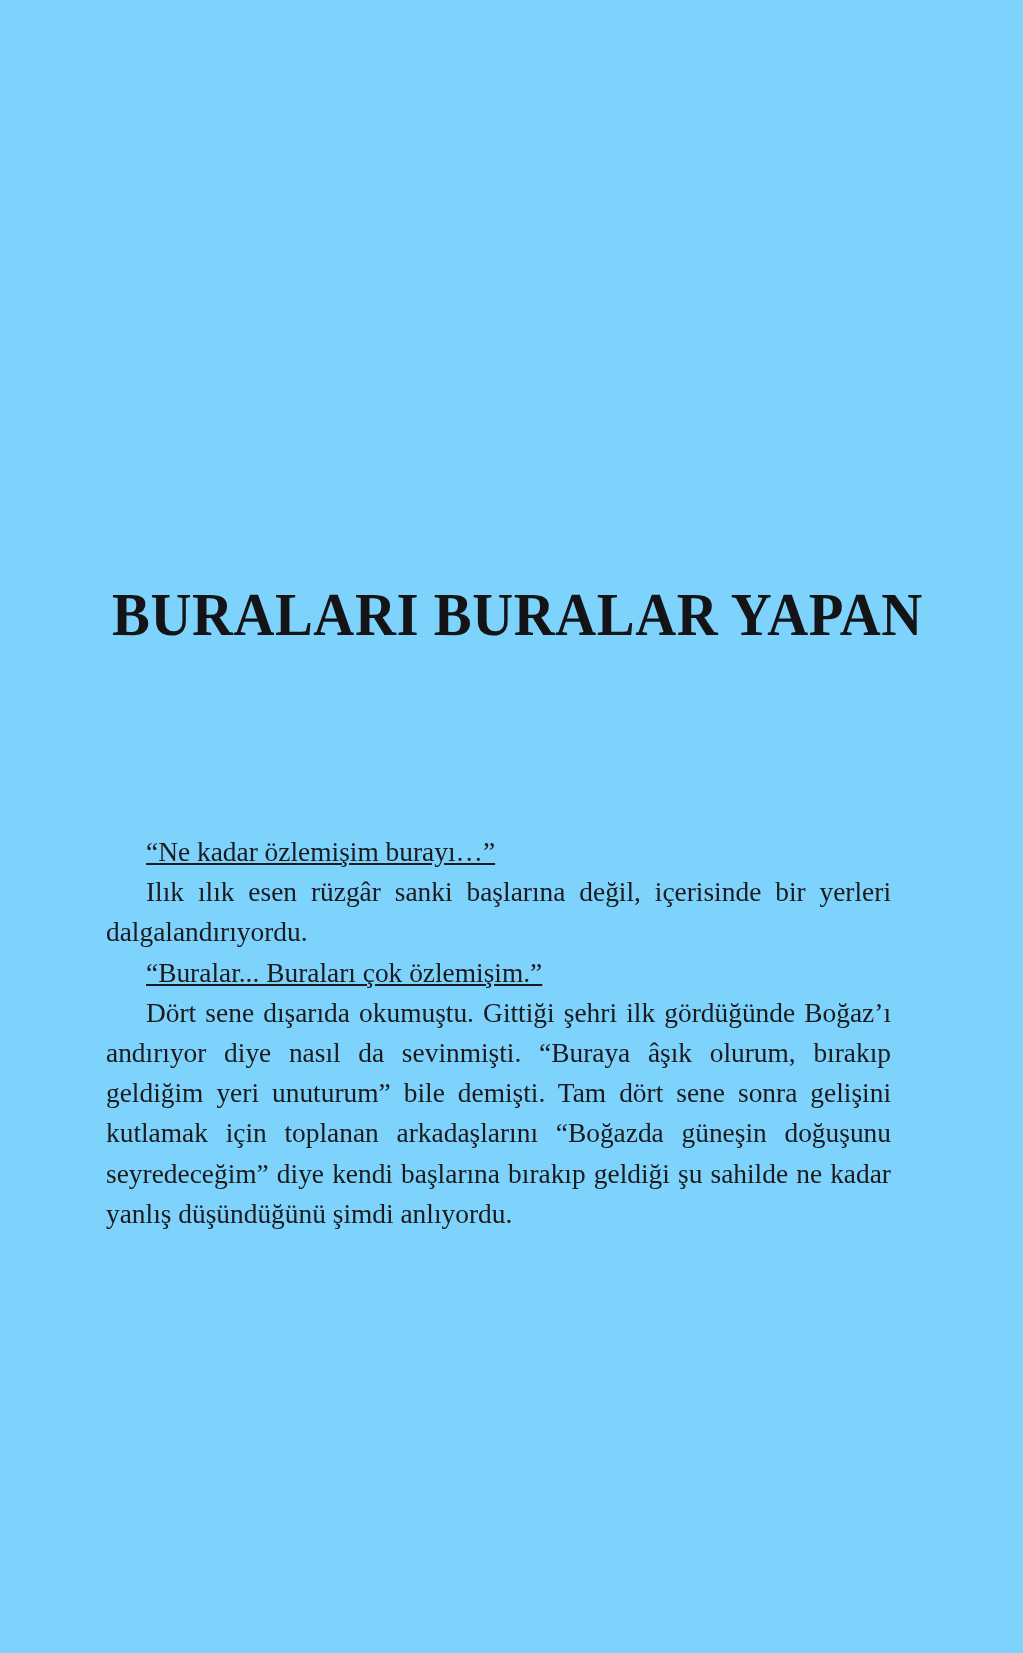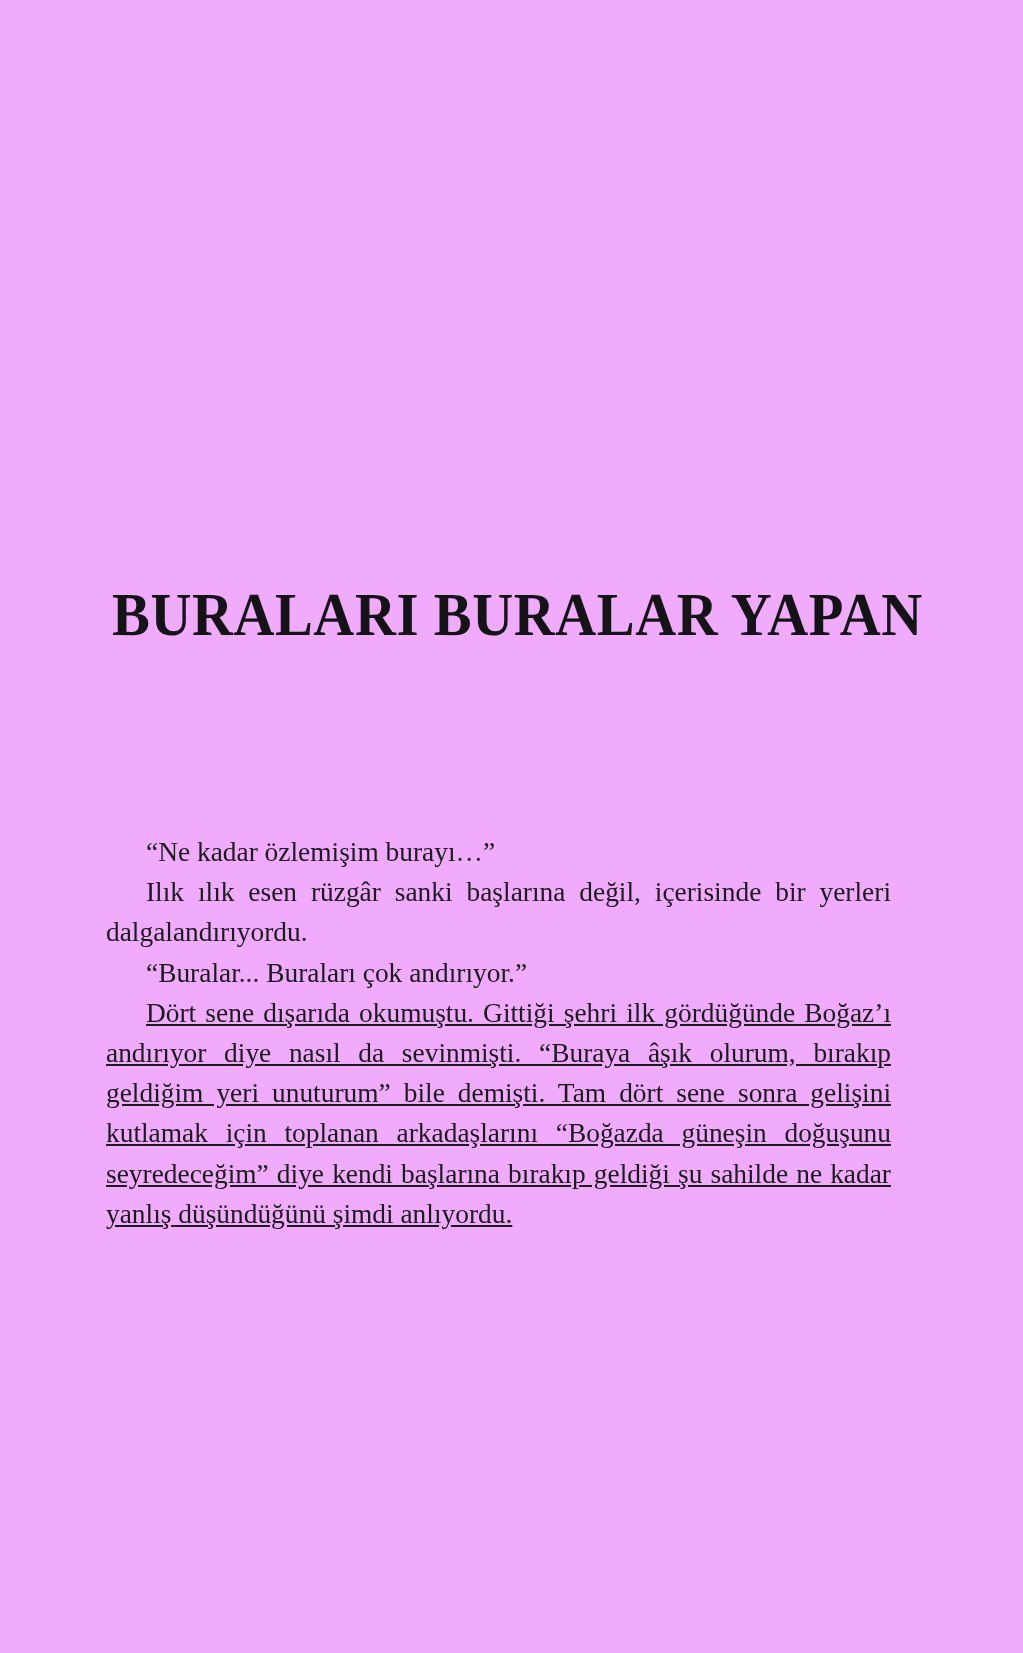--- a/index.html
+++ b/index.html
@@ -15,21 +15,21 @@
     color: #18171a;
     overflow: hidden;
     position: relative;
     -webkit-font-smoothing: antialiased;
   }
 
   
   .page {
     position: absolute;
     inset: 0;
-    background: #f0abfc;
+    background: #7dd3fc;
     display: block;
   }
 
   
   .top-space {
     height: 585px;
   }
 
   
   .chapter-title-block {
@@ -64,39 +64,39 @@
   .body-column p {
     margin: 0;
     text-indent: 40px;
     text-align: justify;
     text-justify: inter-word;
     hyphens: none;
   }
   
   .body-column p.short {
     text-align: left;
+    text-decoration: underline;
   }
   .body-column p.lastpara {
     text-align: justify;
-    text-decoration: underline;
   }
 </style>
 </head>
 <body>
 
 <div class="page">
 
   <div class="top-space"></div>
 
   <div class="chapter-title-block">
     <h1 class="chapter-title">BURALARI BURALAR YAPAN</h1>
   </div>
 
   <div class="title-gap"></div>
 
   <div class="body-column">
     <p class="short">“Ne kadar özlemişim burayı…”</p>
     <p>Ilık ılık esen rüzgâr sanki başlarına değil, içerisinde bir yerleri dalgalandırıyordu.</p>
-    <p class="short">“Buralar... Buraları çok andırıyor.”</p>
+    <p class="short">“Buralar... Buraları çok özlemişim.”</p>
     <p class="lastpara">Dört sene dışarıda okumuştu. Gittiği şehri ilk gördüğünde Boğaz’ı andırıyor diye nasıl da sevinmişti. “Buraya âşık olurum, bırakıp geldiğim yeri unuturum” bile demişti. Tam dört sene sonra gelişini kutlamak için toplanan arkadaşlarını “Boğazda güneşin doğuşunu seyredeceğim” diye kendi başlarına bırakıp geldiği şu sahilde ne kadar yanlış düşündüğünü şimdi anlıyordu.</p>
   </div>
 
 </div>
 
 </body></html>

